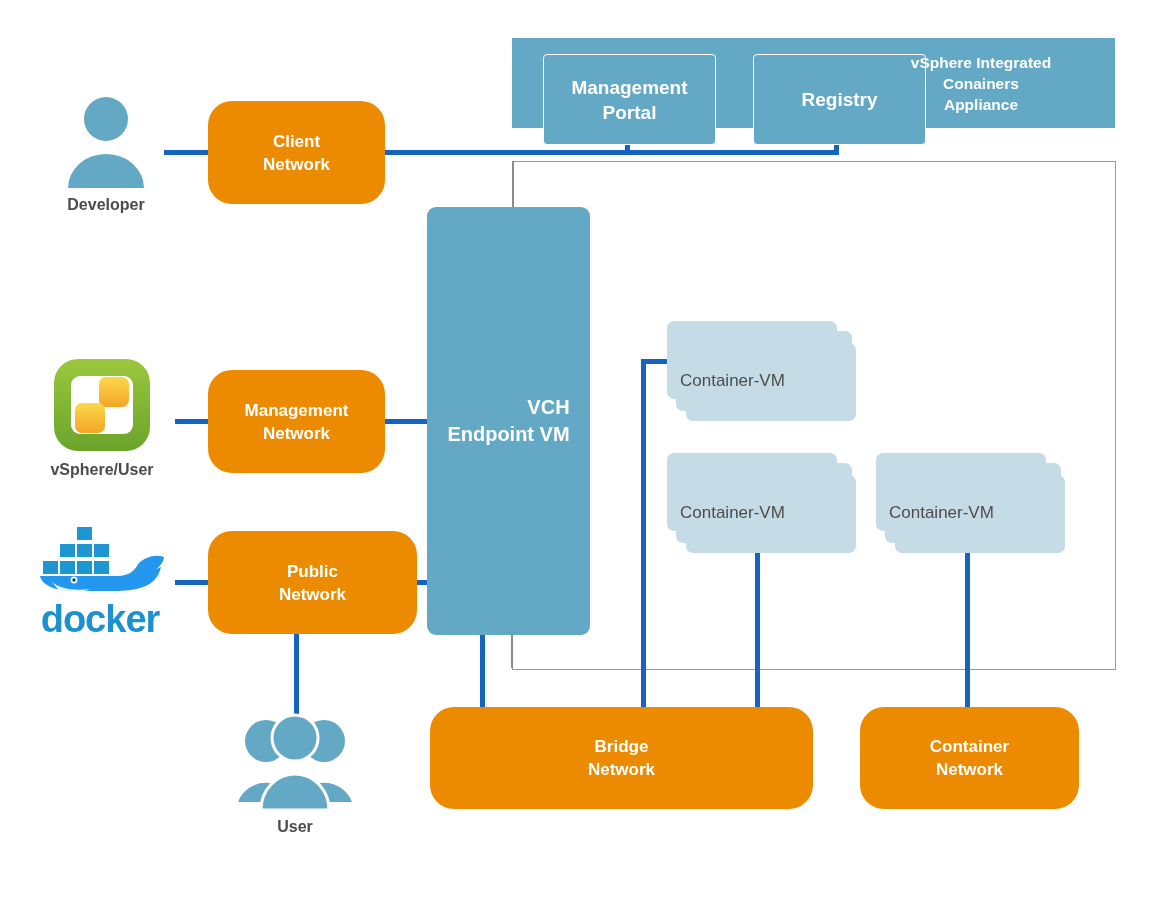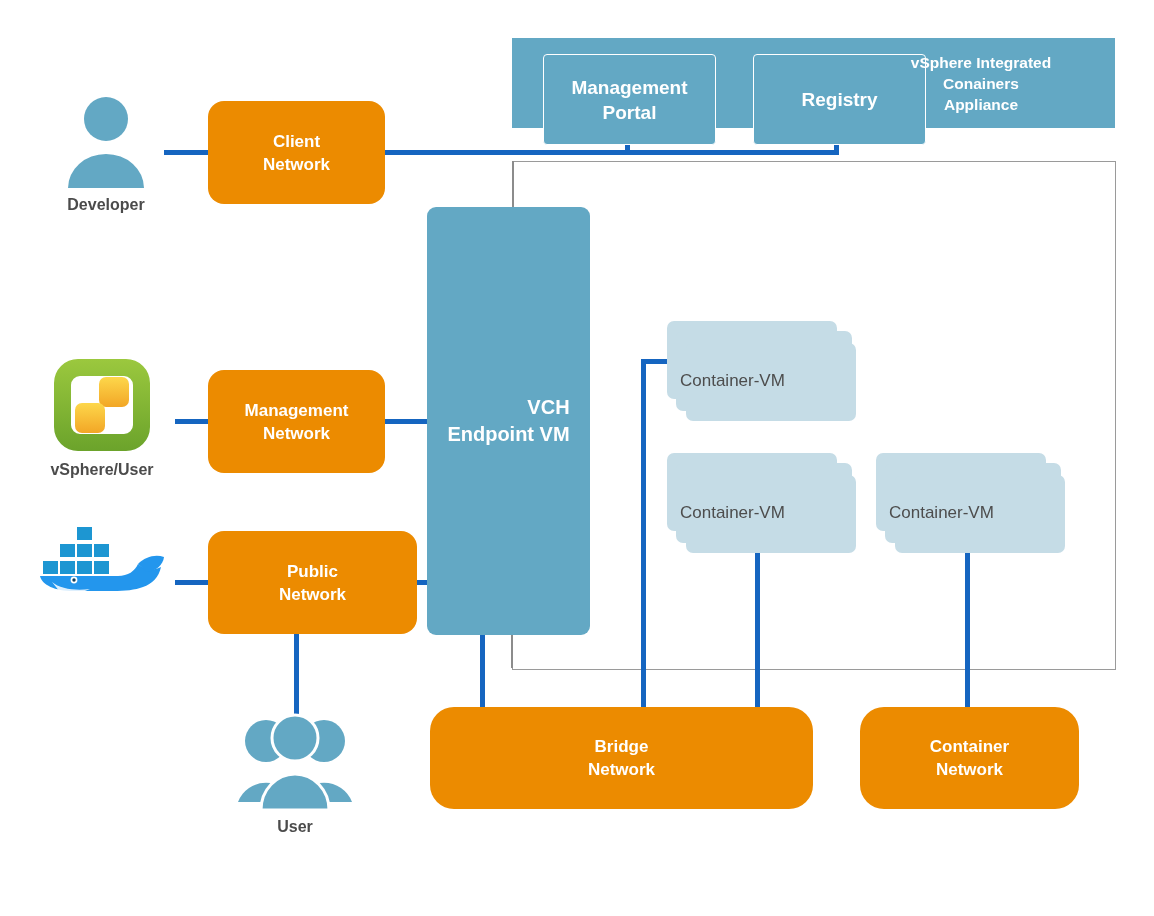--- a/index.html
+++ b/index.html
@@ -94,21 +94,21 @@
     font-size: 20px;
     font-weight: bold;
     line-height: 27px;
     text-align: right;
   }
 
   
   .net-pill {
     position: absolute;
     background: #EC8B00;
-    border-radius: 16px;
+    border-radius: 24px;
     z-index: 6;
     display: flex;
     align-items: center;
     justify-content: center;
     color: #ffffff;
     font-size: 17px;
     font-weight: bold;
     line-height: 23px;
     text-align: center;
   }
@@ -271,20 +271,21 @@
       <path d="M2 56 h78 c10 0 17 -5 20 -12 c6 6 16 7 23 3 c-2 10 -9 17 -18 20 c-8 3 -18 4 -30 4 h-40 c-18 0 -31 -6 -33 -15 z" fill="#2396ED"></path>
 
       <path d="M100 44 c7 -7 17 -10 26 -7 c-1 8 -8 14 -17 15 z" fill="#2396ED"></path>
 
       <path d="M14 62 c8 7 24 9 38 7 c-8 4 -21 5 -30 3 z" fill="#ffffff" opacity=".85"></path>
 
       <circle cx="36" cy="60" r="3.4" fill="#ffffff"></circle>
       <circle cx="36" cy="60" r="1.7" fill="#14405c"></circle>
     </svg>
   </div>
+  <div class="actor-caption" style="left:20px; top:598px; width:160px; font-size:38px; font-weight:bold; color:#1D91D0; letter-spacing:-1px;">docker</div>
 
   <div class="actor" style="left:236px; top:710px; width:118px; height:100px;">
     <svg width="118" height="100" viewBox="0 0 118 100">
 
       <circle cx="30" cy="31" r="21" fill="#63A8C4"></circle>
       <path d="M2 92 A30 30 0 0 1 58 92 Z" fill="#63A8C4"></path>
 
       <circle cx="88" cy="31" r="21" fill="#63A8C4"></circle>
       <path d="M60 92 A30 30 0 0 1 116 92 Z" fill="#63A8C4"></path>
 

